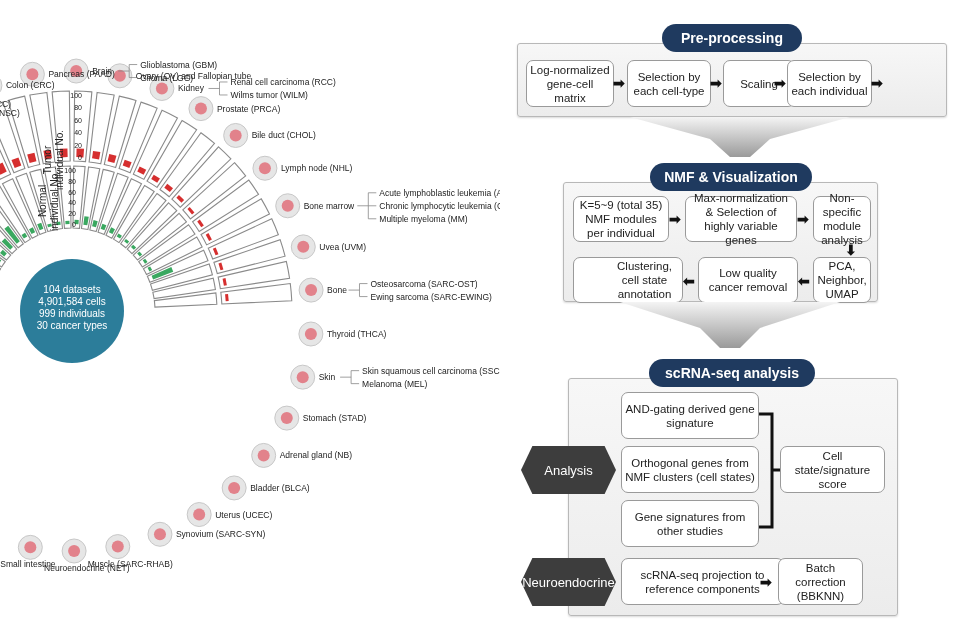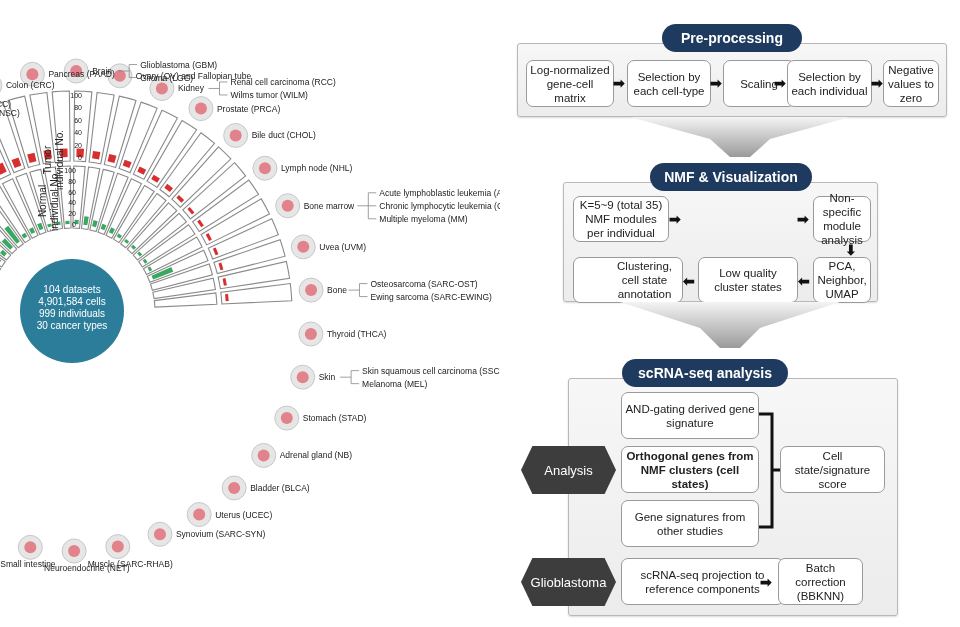--- a/index.html
+++ b/index.html
@@ -279,66 +279,66 @@
   <div class="panel" style="left:517px;top:43px;width:428px;height:72px;"></div>
   <div class="pill" style="left:662px;top:24px;width:140px;">Pre-processing</div>
   <div class="box" style="left:526px;top:60px;width:88px;height:47px;">Log-normalized gene-cell matrix</div>
   <div class="arr" style="left:613px;top:76px;">➡</div>
   <div class="box" style="left:627px;top:60px;width:84px;height:47px;">Selection by each cell-type</div>
   <div class="arr" style="left:710px;top:76px;">➡</div>
   <div class="box" style="left:723px;top:60px;width:72px;height:47px;">Scaling</div>
   <div class="arr" style="left:774px;top:76px;">➡</div>
   <div class="box" style="left:787px;top:60px;width:85px;height:47px;">Selection by each individual</div>
   <div class="arr" style="left:871px;top:76px;">➡</div>
-  <div class="box" style="left:883px;top:60px;width:56px;height:47px;">Negative values to zero</div>
 
   <svg style="position:absolute;left:630px;top:117px;" width="220" height="40">
     <defs>
         <linearGradient id="fg1" x1="0" y1="0" x2="0" y2="1">
           <stop offset="0" stop-color="#f4f4f4"></stop>
           <stop offset="1" stop-color="#9a9a9a"></stop>
         </linearGradient>
       </defs>
     <polygon points="0,0 220,0 140,22 120,40 100,40 80,22" fill="url(#fg1)"></polygon>
   </svg>
 
   <div class="panel" style="left:563px;top:182px;width:313px;height:118px;"></div>
   <div class="pill" style="left:650px;top:163px;width:162px;">NMF &amp; Visualization</div>
   <div class="box" style="left:573px;top:196px;width:96px;height:46px;">K=5~9 (total 35) NMF modules per individual</div>
   <div class="arr" style="left:669px;top:212px;">➡</div>
+  <div class="box" style="left:685px;top:196px;width:112px;height:46px;">Max-normalization &amp; Selection of highly variable genes</div>
   <div class="arr" style="left:797px;top:212px;">➡</div>
   <div class="box" style="left:813px;top:196px;width:58px;height:46px;">Non-specific module analysis</div>
   <div class="arr" style="left:845px;top:243px;">⬇</div>
   <div class="box" style="left:573px;top:257px;width:110px;height:46px;padding-left:36px;">Clustering, cell state annotation</div>
   <div class="arr" style="left:683px;top:274px;">⬅</div>
-  <div class="box" style="left:698px;top:257px;width:100px;height:46px;">Low quality cluster states</div>
+  <div class="box" style="left:698px;top:257px;width:100px;height:46px;">Low quality cancer removal</div>
   <div class="arr" style="left:798px;top:274px;">⬅</div>
   <div class="box" style="left:813px;top:257px;width:58px;height:46px;">PCA, Neighbor, UMAP</div>
 
   <svg style="position:absolute;left:620px;top:302px;" width="220" height="46">
     <defs>
         <linearGradient id="fg2" x1="0" y1="0" x2="0" y2="1">
           <stop offset="0" stop-color="#f4f4f4"></stop>
           <stop offset="1" stop-color="#9a9a9a"></stop>
         </linearGradient>
       </defs>
     <polygon points="0,0 220,0 140,26 120,46 100,46 80,26" fill="url(#fg2)"></polygon>
   </svg>
 
   <div class="panel" style="left:568px;top:378px;width:328px;height:236px;"></div>
-  <div class="pill" style="left:622px;top:359px;width:166px;">scRNA-seq analysis</div>
+  <div class="pill" style="left:649px;top:359px;width:166px;">scRNA-seq analysis</div>
 
   <div class="hex" style="left:521px;top:446px;width:95px;height:48px;">Analysis</div>
   <div class="box" style="left:621px;top:392px;width:138px;height:47px;">AND-gating derived gene signature</div>
-  <div class="box" style="left:621px;top:446px;width:138px;height:47px;font-weight:bold;">Orthogonal genes from NMF clusters (cell states)</div>
+  <div class="box" style="left:621px;top:446px;width:138px;height:47px;">Orthogonal genes from NMF clusters (cell states)</div>
   <div class="box" style="left:621px;top:500px;width:138px;height:47px;">Gene signatures from other studies</div>
   <svg style="position:absolute;left:758px;top:412px;" width="30" height="120">
     <path d="M1,2 H14 V115 H1" fill="none" stroke="#111" stroke-width="3"></path>
     <path d="M14,58 H22" stroke="#111" stroke-width="3"></path>
     <polygon points="22,53 29,58 22,63" fill="#111"></polygon>
   </svg>
   <div class="box" style="left:780px;top:446px;width:105px;height:47px;">Cell state/signature score</div>
 
-  <div class="hex" style="left:521px;top:558px;width:95px;height:48px;">Glioblastoma</div>
+  <div class="hex" style="left:521px;top:558px;width:95px;height:48px;">Neuroendocrine</div>
   <div class="box" style="left:621px;top:558px;width:163px;height:47px;">scRNA-seq projection to reference components</div>
   <div class="arr" style="left:760px;top:575px;">➡</div>
   <div class="box" style="left:778px;top:558px;width:85px;height:47px;">Batch correction (BBKNN)</div>
 </div>
 
 </body></html>

